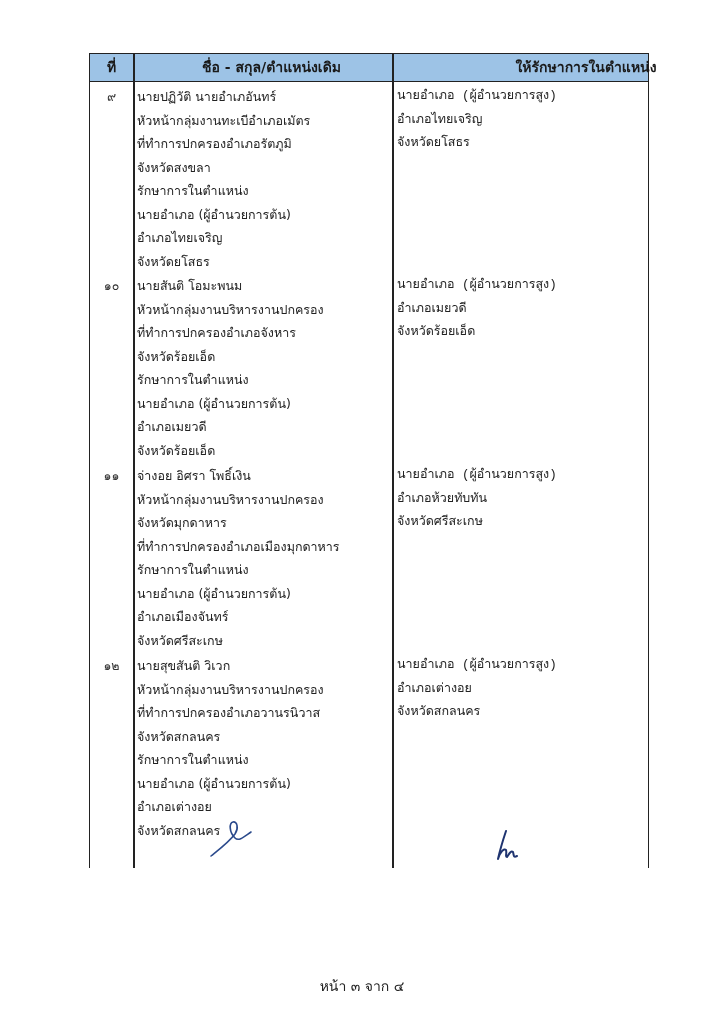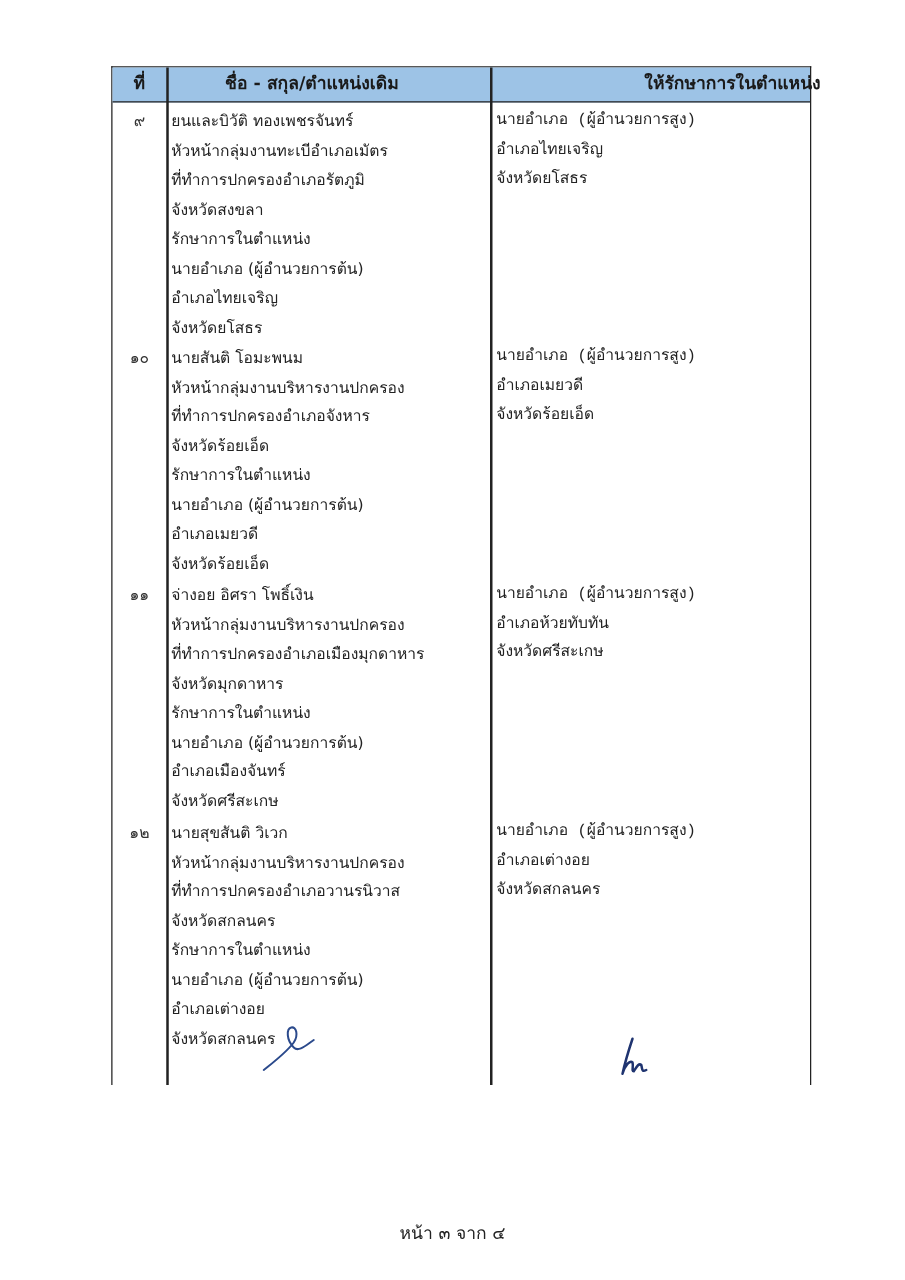--- a/index.html
+++ b/index.html
@@ -14,21 +14,21 @@
   }
   .hdr {
     position: absolute; left: 0; top: 0; right: 0; height: 28px;
     background: #9dc3e6; border-bottom: 1.5px solid #222; box-sizing: border-box;
   }
   .hdr div {
     position: absolute; top: 0; height: 27px; line-height: 27px; text-align: center;
     font-size: 14px; font-weight: bold; color: #1a1a1a;
   }
   .h-no { left: 0; width: 43px; }
-  .h-name { left: 29px; width: 261px; }
+  .h-name { left: 51px; width: 261px; }
   .h-act { left: 304px; width: 296px; margin-left: 44px; }
   .vline { position: absolute; top: 0; bottom: 0; width: 1.5px; background: #222; }
   .v1 { left: 43px; }
   .v2 { left: 302px; }
   .rec { position: absolute; left: 0; right: 0; }
   .rec .no {
     position: absolute; left: 0; width: 43px; text-align: center; font-size: 12.5px;
     line-height: 23px; color: #333;
   }
   .rec .col {
@@ -51,21 +51,21 @@
     <div class="h-no">ที่</div>
     <div class="h-name">ชื่อ - สกุล/ตำแหน่งเดิม</div>
     <div class="h-act">ให้รักษาการในตำแหน่ง</div>
   </div>
   <div class="vline v1"></div>
   <div class="vline v2"></div>
 
   <div class="rec" style="top:31px;">
     <div class="no">๙</div>
     <div class="col c-name">
-      <div>ยนและบิวัติ ทองเพชรจันทร์</div>
+      <div>นายปฏิวัติ นายอำเภอันทร์</div>
       <div>หัวหน้ากลุ่มงานทะเบีอำเภอเมัตร</div>
       <div>ที่ทำการปกครองอำเภอรัตภูมิ</div>
       <div>จังหวัดสงขลา</div>
       <div>รักษาการในตำแหน่ง</div>
       <div>นายอำเภอ (ผู้อำนวยการต้น)</div>
       <div>อำเภอไทยเจริญ</div>
       <div>จังหวัดยโสธร</div>
     </div>
     <div class="col c-act">
       <div>นายอำเภอ (ผู้อำนวยการสูง)</div>
@@ -91,22 +91,22 @@
       <div>อำเภอเมยวดี</div>
       <div>จังหวัดร้อยเอ็ด</div>
     </div>
   </div>
 
   <div class="rec" style="top:410px;">
     <div class="no">๑๑</div>
     <div class="col c-name">
       <div>จ่างอย อิศรา โพธิ์เงิน</div>
       <div>หัวหน้ากลุ่มงานบริหารงานปกครอง</div>
+      <div>จังหวัดมุกดาหาร</div>
       <div>ที่ทำการปกครองอำเภอเมืองมุกดาหาร</div>
-      <div>จังหวัดมุกดาหาร</div>
       <div>รักษาการในตำแหน่ง</div>
       <div>นายอำเภอ (ผู้อำนวยการต้น)</div>
       <div>อำเภอเมืองจันทร์</div>
       <div>จังหวัดศรีสะเกษ</div>
     </div>
     <div class="col c-act">
       <div>นายอำเภอ (ผู้อำนวยการสูง)</div>
       <div>อำเภอห้วยทับทัน</div>
       <div>จังหวัดศรีสะเกษ</div>
     </div>

